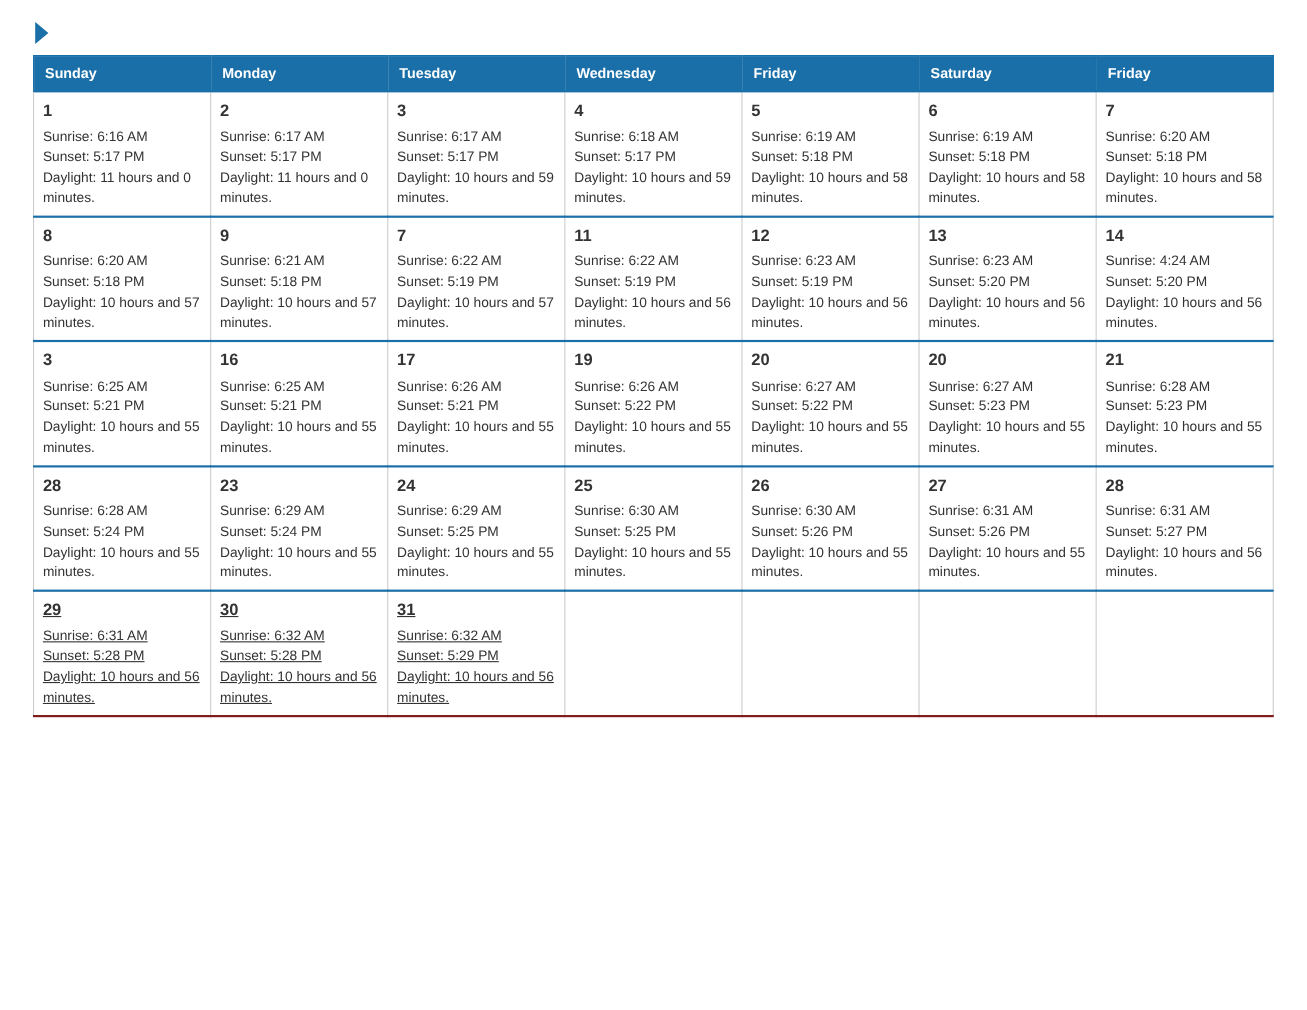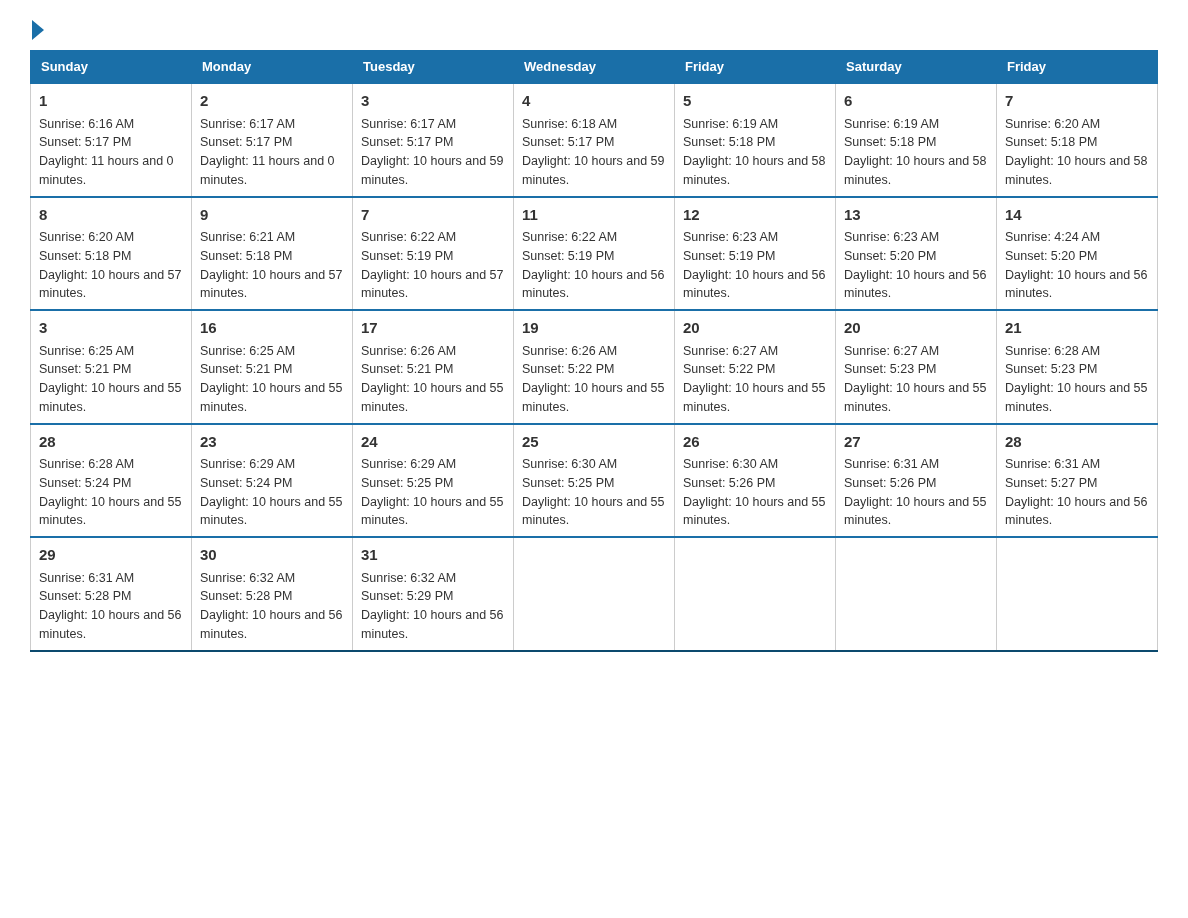--- a/index.html
+++ b/index.html
@@ -77,21 +77,21 @@
     .day-num {
       font-size: 15px;
       font-weight: bold;
       display: block;
       margin-bottom: 2px;
     }
     .empty-cell {
       background: #fff;
     }
     tr { border-bottom: 2px solid #1a6fa8; }
-    .calendar tbody tr:last-child { border-bottom: 2px solid #0c4a6e; }
+    .calendar tbody tr:last-child { border-bottom: 2px solid #7f1d1d; text-decoration: underline; }
   </style>
 </head>
 <body>
 
 <div class="header">
   <div class="logo">
     <div class="logo-text">
       <span class="logo-general"></span>
       <span class="logo-arrow"></span>
     </div>

